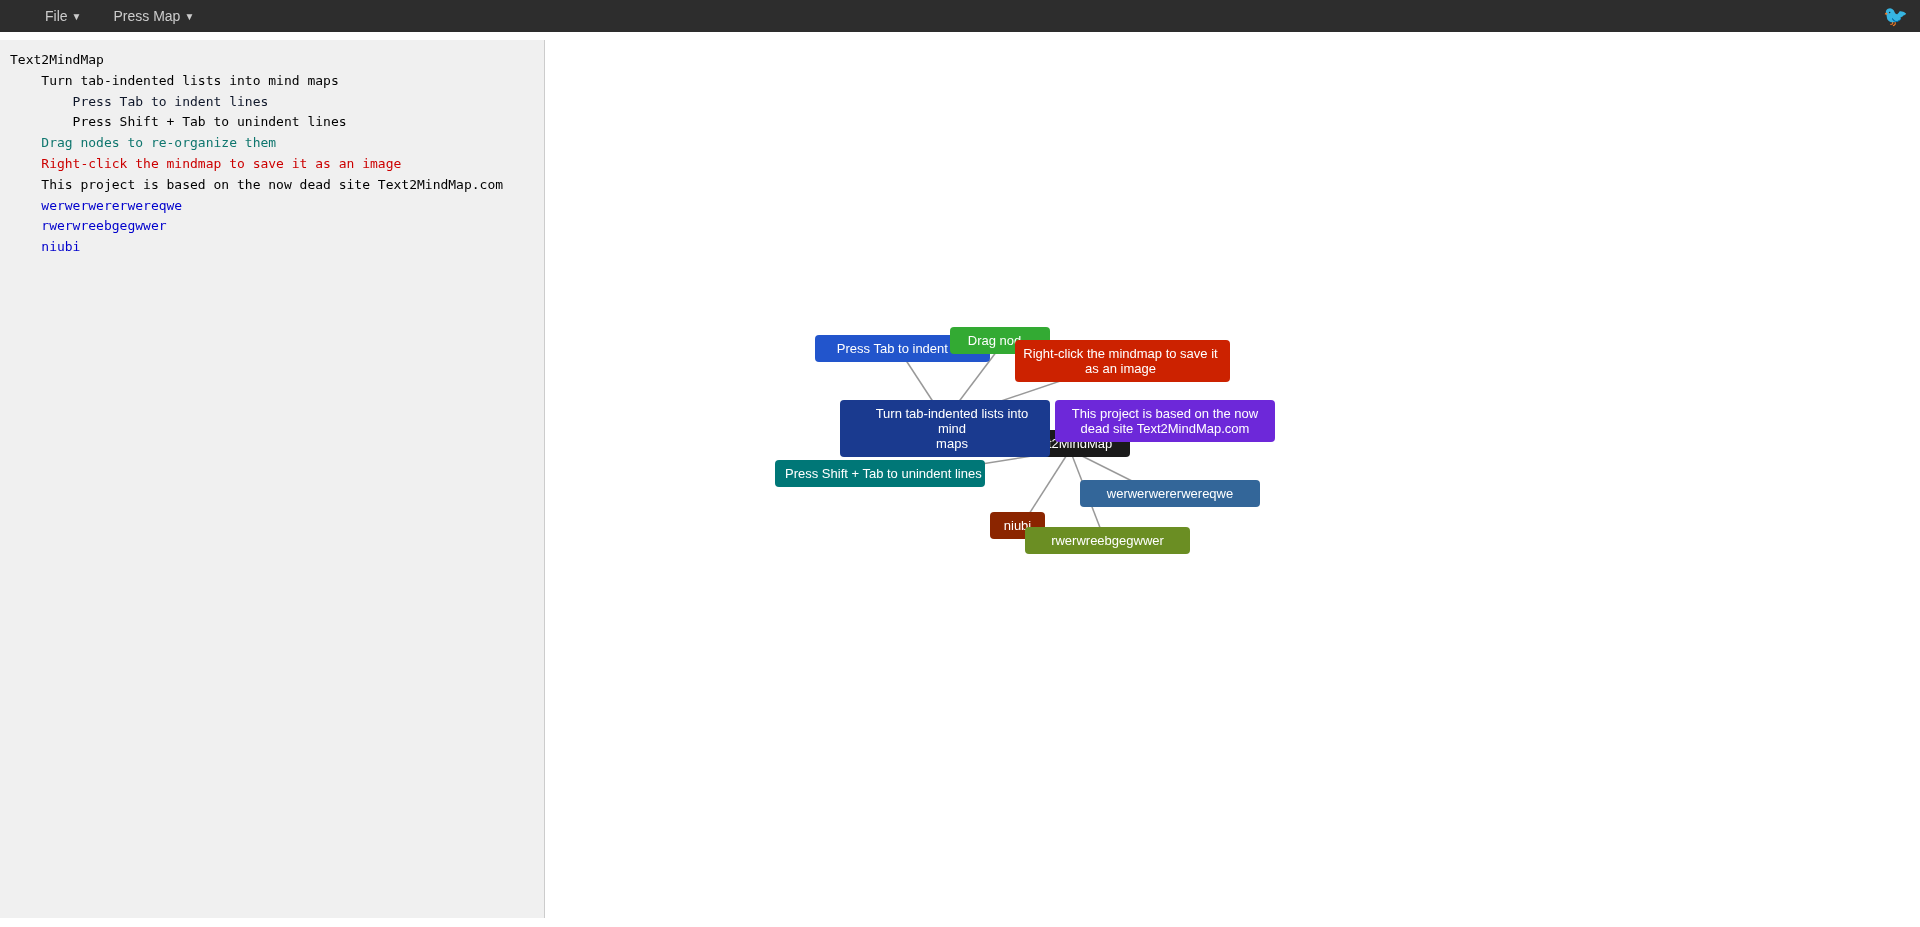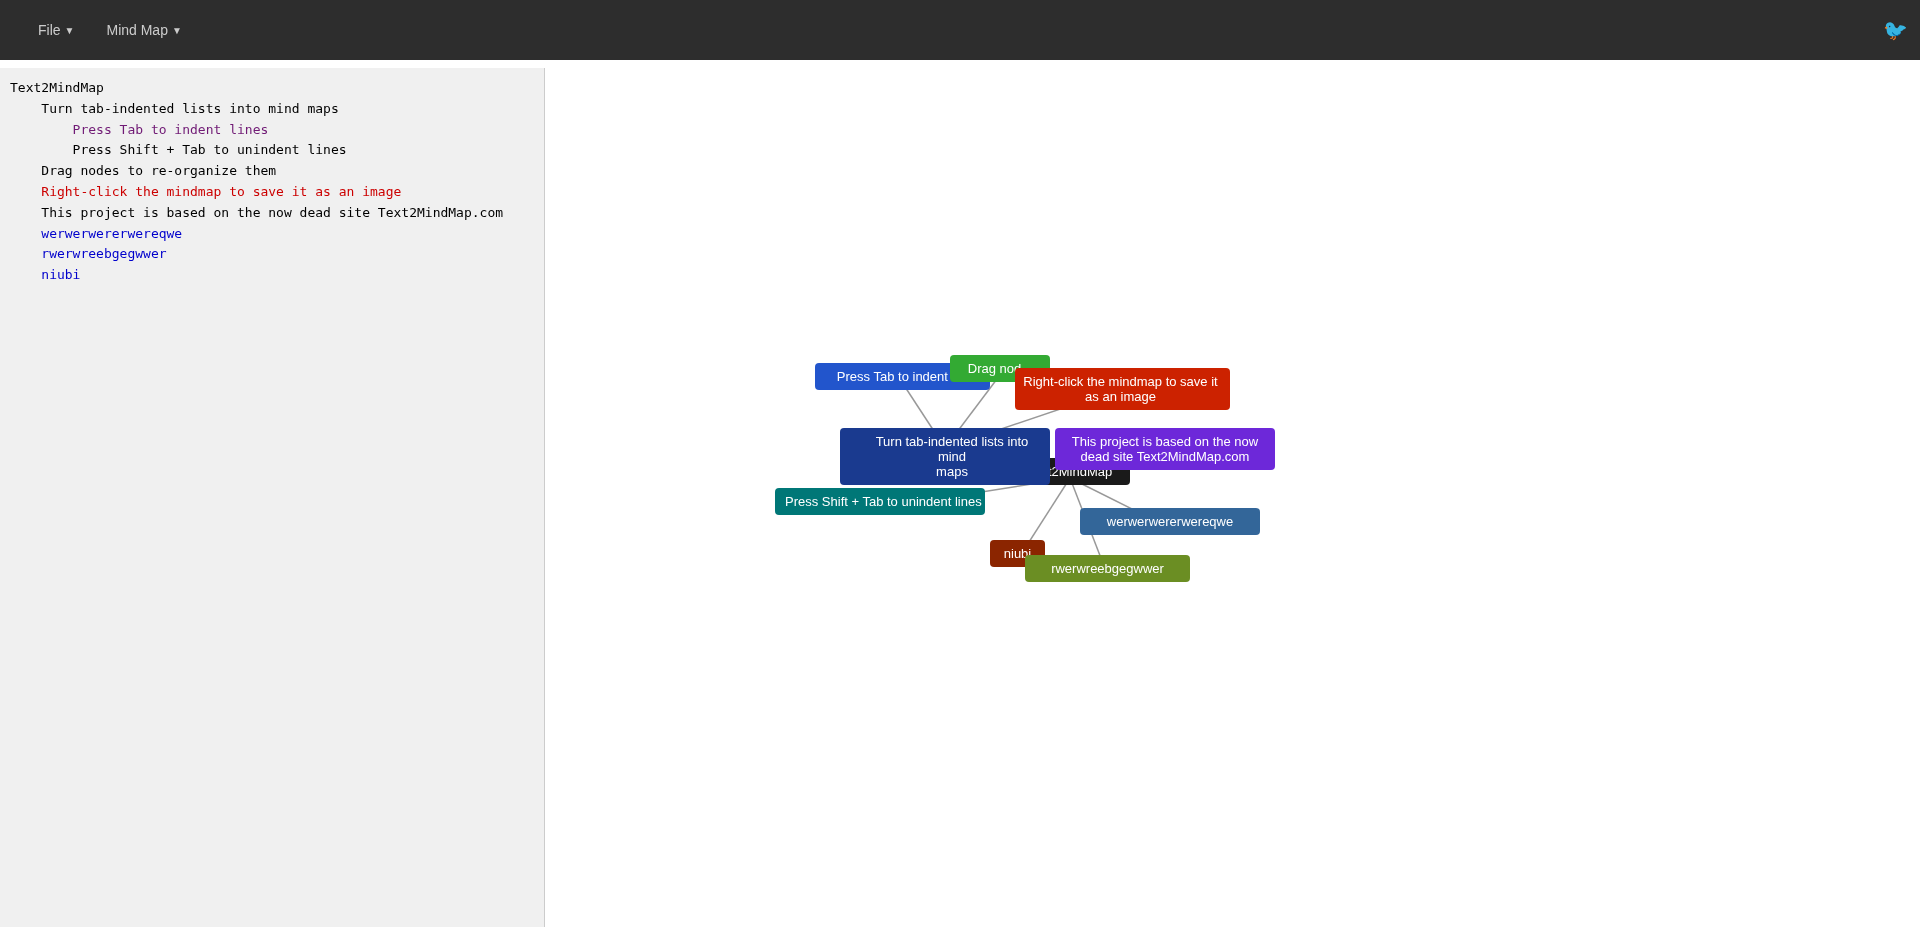--- a/index.html
+++ b/index.html
@@ -3,22 +3,22 @@
   <meta charset="utf-8">
   <style>
     * { margin: 0; padding: 0; box-sizing: border-box; }
     body { font-family: Arial, sans-serif; background: #fff; overflow: hidden; height: 927px; }
 
     
     #header {
       display: flex;
       align-items: center;
       background: #2d2d2d;
-      height: 60px;
-      padding: 0 12px;
+      height: 32px;
+      padding: 0 19px;
       color: #fff;
       gap: 20px;
       position: relative;
     }
     #header .app-title {
       font-size: 15px;
       color: #fff;
     }
     .menu-item {
       font-size: 14px;
@@ -101,38 +101,38 @@
 </head>
 <body>
 
 <div id="header">
   <span class="app-title"></span>
   <span class="menu-item">
     <span>File</span>
     <span class="chevron">▼</span>
   </span>
   <span class="menu-item">
-    <span>Mind Map</span>
+    <span>Press Map</span>
     <span class="chevron">▼</span>
   </span>
   <div class="header-right">
     <span class="subscribe-link"></span>
     <span class="twitter-icon">🐦</span>
   </div>
 </div>
 
 <div id="main">
 
   <div id="editor-panel">
     <div id="editor-content">
         <div class="editor-line" style="color: rgb(0, 0, 0);">Text2MindMap</div>
         <div class="editor-line" style="color: rgb(0, 0, 0);">    Turn tab-indented lists into mind maps</div>
-        <div class="editor-line" style="color: #701a75;">        Press Tab to indent lines</div>
+        <div class="editor-line" style="color: #0f172a;">        Press Tab to indent lines</div>
         <div class="editor-line" style="color: rgb(0, 0, 0);">        Press Shift + Tab to unindent lines</div>
-        <div class="editor-line" style="color: #000000;">    Drag nodes to re-organize them</div>
+        <div class="editor-line" style="color: #0f766e;">    Drag nodes to re-organize them</div>
         <div class="editor-line" style="color: rgb(204, 0, 0);">    Right-click the mindmap to save it as an image</div>
         <div class="editor-line" style="color: rgb(0, 0, 0);">    This project is based on the now dead site Text2MindMap.com</div>
         <div class="editor-line" style="color: rgb(0, 0, 204);">    werwerwererwereqwe</div>
         <div class="editor-line" style="color: rgb(0, 0, 204);">    rwerwreebgegwwer</div>
         <div class="editor-line" style="color: rgb(0, 0, 204);">    niubi</div>
       </div>
   </div>
 
   <div id="map-panel">
     <svg class="connections" id="connections-svg">

